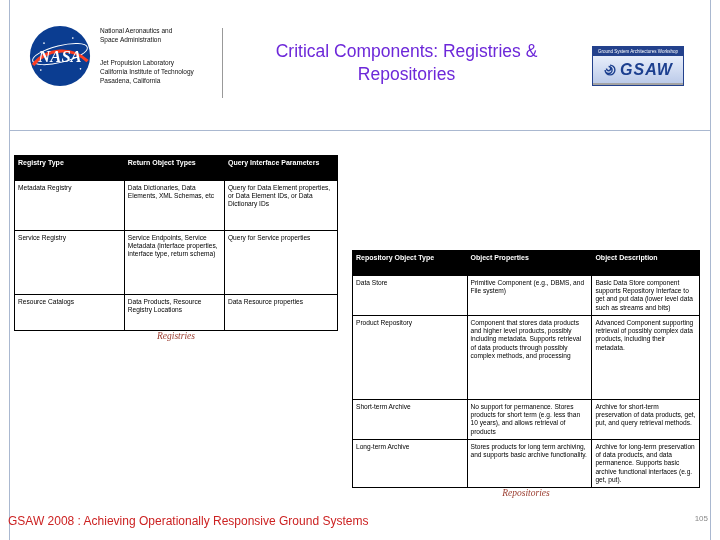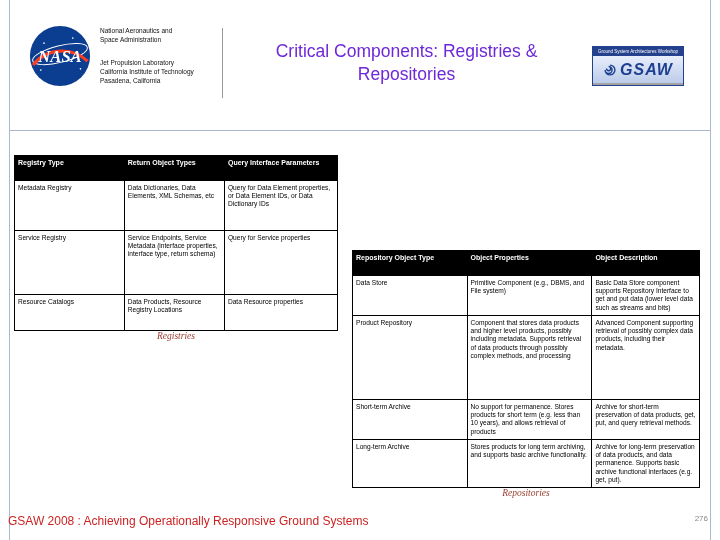--- a/index.html
+++ b/index.html
@@ -172,15 +172,15 @@
             <td>Long-term Archive</td>
             <td>Stores products for long term archiving, and supports basic archive functionality.</td>
             <td>Archive for long-term preservation of data products, and data permanence. Supports basic archive functional interfaces (e.g. get, put).</td>
           </tr>
         </tbody>
       </table>
     <div class="caption">Repositories</div>
   </div>
 
   <div class="footer-left">GSAW 2008 : Achieving Operationally Responsive Ground Systems</div>
-  <div class="footer-page">276</div>
+  <div class="footer-page">105</div>
 
 </div>
 
 </body></html>

